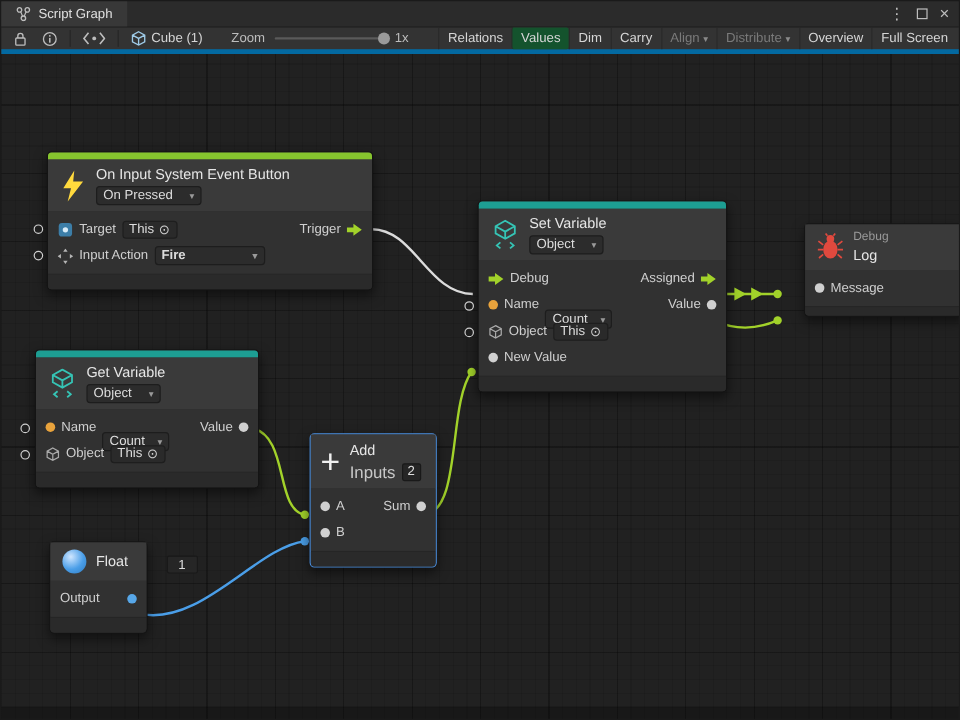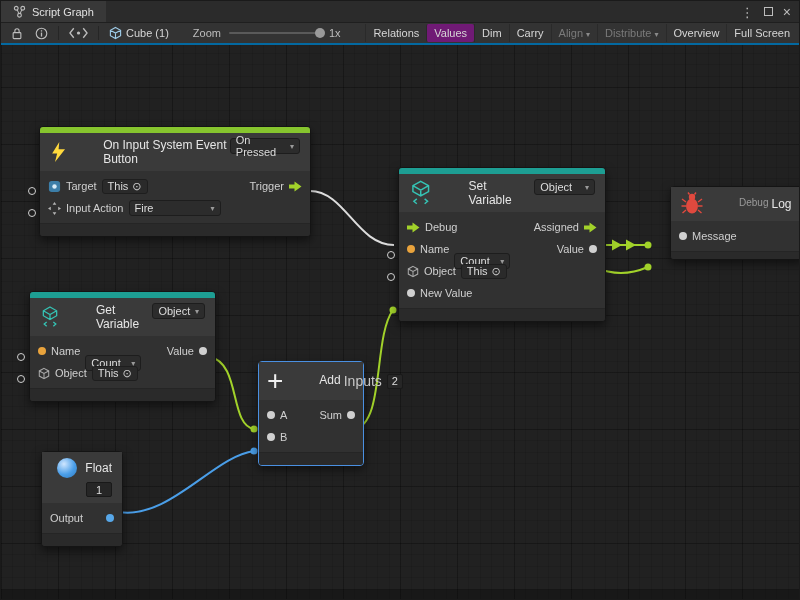--- a/index.html
+++ b/index.html
@@ -17,66 +17,66 @@
 
   
   .tabbar{position:absolute;top:0;left:0;width:800px;height:22px;background:#2b2b2b;display:flex;align-items:stretch;border-bottom:1px solid #1f1f1f;}
   .tab{display:flex;align-items:center;gap:6px;padding:0 12px;background:#383838;color:#e0e0e0;font-size:11px;}
   .win-controls{margin-left:auto;display:flex;align-items:center;gap:10px;padding-right:10px;color:#bdbdbd;}
   .menu-glyph::before{content:"⋮";font-size:13px;}
   .maxbox{width:9px;height:9px;border:1px solid #bdbdbd;display:inline-block;}
   .close-glyph::before{content:"×";font-size:14px;line-height:1;}
 
   
-  .toolbar{position:absolute;top:22px;left:0;width:800px;height:22px;background:#333;display:flex;align-items:center;border-bottom:2px solid #0369a1;font-size:11px;color:#d6d6d6;padding:0 4px;}
+  .toolbar{position:absolute;top:22px;left:0;width:800px;height:22px;background:#333;display:flex;align-items:center;border-bottom:4px solid #0369a1;font-size:11px;color:#d6d6d6;padding:0 4px;}
   .tbi{display:flex;align-items:center;justify-content:center;padding:0 6px;height:100%;}
   .tb-sep{width:1px;height:14px;background:#262626;margin:0 4px;}
   .obj-label{margin-left:4px;color:#d6d6d6;}
   .zoom-label{margin-left:18px;color:#bdbdbd;}
   .slider{position:relative;width:92px;height:2px;background:#5a5a5a;margin:0 8px;border-radius:1px;}
   .slider .knob{position:absolute;right:-4px;top:-4px;width:10px;height:10px;border-radius:50%;background:#9a9a9a;}
   .zoom-val{color:#bdbdbd;margin-right:10px;}
   .tb-buttons{margin-left:auto;display:flex;align-items:center;height:100%;}
   .tb-btn{display:flex;align-items:center;padding:0 7px;height:18px;color:#d6d6d6;border-left:1px solid #2a2a2a;white-space:nowrap;}
-  .tb-btn.active{background:#701a75;border-radius:2px;}
+  .tb-btn.active{background:#14532d;border-radius:2px;}
   .tb-btn.dim{color:#7a7a7a;}
   .caret::after{content:"▾";font-size:8px;margin-left:3px;color:#8a8a8a;}
 
   
   .canvas{position:absolute;top:44px;left:0;width:800px;height:556px;background:#212121;overflow:hidden;}
   .grid{position:absolute;inset:0;background-image:
     repeating-linear-gradient(90deg,rgba(0,0,0,.10) 0 1px,transparent 1px 11.4px),
     repeating-linear-gradient(0deg,rgba(0,0,0,.10) 0 1px,transparent 1px 11.4px),
     repeating-linear-gradient(90deg,rgba(0,0,0,.22) 0 1px,transparent 1px 57px),
     repeating-linear-gradient(0deg,rgba(0,0,0,.22) 0 1px,transparent 1px 57px);}
   .canvas-edge{position:absolute;left:0;bottom:0;width:100%;height:12px;background:rgba(0,0,0,.25);}
   .wires{position:absolute;inset:0;pointer-events:none;}
 
   
   .node{position:absolute;background:#313131;border:1px solid #141414;border-radius:4px;box-shadow:0 4px 10px rgba(0,0,0,.5);color:#ccc;z-index:2;}
   .node.selected{border:1px solid var(--sel-blue);}
   .colorbar{height:6px;border-radius:3px 3px 0 0;}
   .nheader{display:flex;align-items:center;gap:8px;padding:5px 10px;background:#3a3a3a;}
-  .hcol{display:flex;flex-direction:row;gap:3px;margin-left:28px;}
+  .hcol{display:flex;flex-direction:column;gap:3px;}
   .ntitle{font-size:12px;color:#e6e6e6;}
   .nsub{font-size:10px;color:#9a9a9a;}
   .nbody{background:#313131;padding:4px 0;}
   .nfooter{height:13px;background:#2a2a2a;border-top:1px solid #252525;border-radius:0 0 3px 3px;}
   .prow{display:flex;align-items:center;height:22px;padding:0 8px;gap:5px;font-size:11px;color:#cfcfcf;}
   .rspace{margin-left:auto;}
   .dot{width:8px;height:8px;border-radius:50%;background:#d0d0d0;flex:0 0 auto;}
   .dot.orange{background:var(--orange);}
   .dot.blue{background:#57a7e8;}
   .dot.lime{background:var(--lime);}
   .port-open{position:absolute;width:8px;height:8px;border:1.5px solid #cfcfcf;border-radius:50%;background:transparent;}
   .chip{display:flex;align-items:center;gap:4px;background:#2a2a2a;border:1px solid #1e1e1e;border-radius:3px;padding:0 5px;height:15px;font-size:11px;color:#ddd;}
   .target-glyph::before{content:"⊙";font-size:11px;color:#cfcfcf;}
   .dd{display:flex;align-items:center;background:#2c2c2c;border:1px solid #1d1d1d;border-radius:3px;padding:0 5px;height:16px;font-size:11px;color:#ddd;gap:4px;}
   .dd::after{content:"▾";font-size:8px;color:#9a9a9a;margin-left:auto;}
-  .dd-w90{width:92px;}
+  .dd-w90{width:92px;font-weight:bold;}
   .dd-w86{width:88px;}
   .dd-w62{width:62px;}
   .dd-w56{width:56px;margin-top:24px;}
   .vbox{display:flex;align-items:center;justify-content:center;background:#262626;border:1px solid #191919;border-radius:2px;height:15px;min-width:16px;padding:0 4px;font-size:11px;color:#ddd;}
   .plus-glyph{font-size:28px;font-weight:300;color:#f0f0f0;line-height:26px;}
   .float-circle{width:20px;height:20px;border-radius:50%;background:radial-gradient(circle at 35% 30%,#cfe6ff,#4a9ee8 55%,#2f7bc0);flex:0 0 auto;}
   .flow{flex:0 0 auto;}
 </style>
 </head>
 <body>
@@ -353,21 +353,21 @@
         </div>
         <div class="prow">
           <span class="dot"></span>
           <span>B</span>
         </div>
       </div>
       <div class="nfooter"></div>
     </div>
 
     <div class="node" style="left:40px;top:406px;width:82px;">
-      <div class="nheader" style="flex-direction:column;align-items:flex-end;gap:4px;padding:6px 10px;">
+      <div class="nheader" style="flex-direction:row;align-items:flex-end;gap:4px;padding:6px 10px;">
         <div style="display:flex;align-items:center;gap:8px;">
           <span class="float-circle"></span>
           <span class="ntitle">Float</span>
         </div>
         <span class="vbox" style="margin-left:28px;min-width:26px;">1</span>
       </div>
       <div class="nbody">
         <div class="prow">
           <span>Output</span>
           <span class="dot blue rspace"></span>

